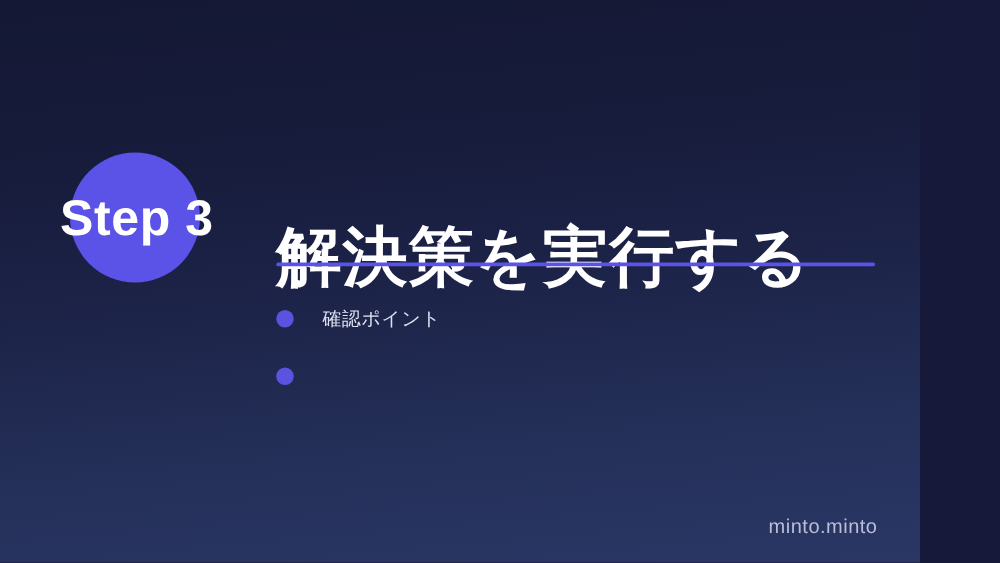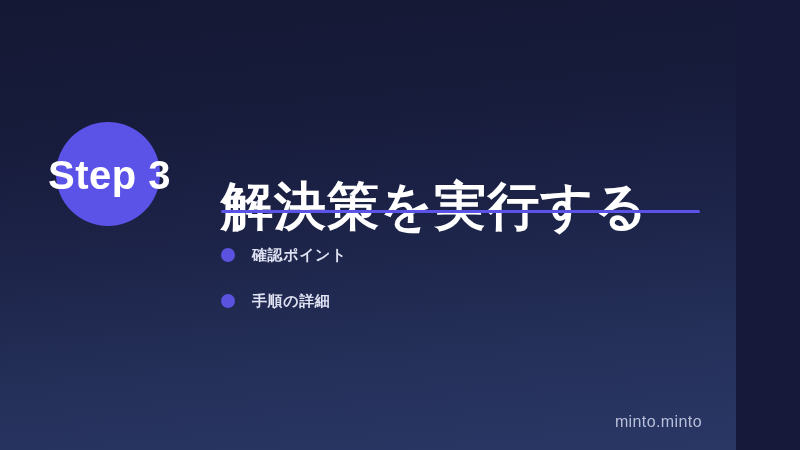--- a/index.html
+++ b/index.html
@@ -85,26 +85,25 @@
     height: 46px;
   }
   .bullet-dot {
     width: 14px;
     height: 14px;
     border-radius: 50%;
     background: #5b53e0;
     flex: 0 0 auto;
   }
   .bullet-text {
-    margin-left: 17px;
+    margin-left: 23px;
     font-size: 15px;
     color: #dfe2f2;
     letter-spacing: 0.6px;
     white-space: nowrap;
-    font-weight: bold;
   }
 
   
   .footer-brand {
     position: absolute;
     right: 34px;
     bottom: 19px;
     font-size: 16px;
     color: #b9bfd9;
     letter-spacing: 0.4px;
@@ -124,19 +123,18 @@
 
   <div class="divider"></div>
 
   <ul class="bullet-list">
     <li class="bullet-item">
       <span class="bullet-dot"></span>
       <span class="bullet-text">確認ポイント</span>
     </li>
     <li class="bullet-item">
       <span class="bullet-dot"></span>
-      <span class="bullet-text">手順の詳細</span>
     </li>
   </ul>
 
   <div class="footer-brand">minto.minto</div>
 
 </div>
 
 </body></html>

